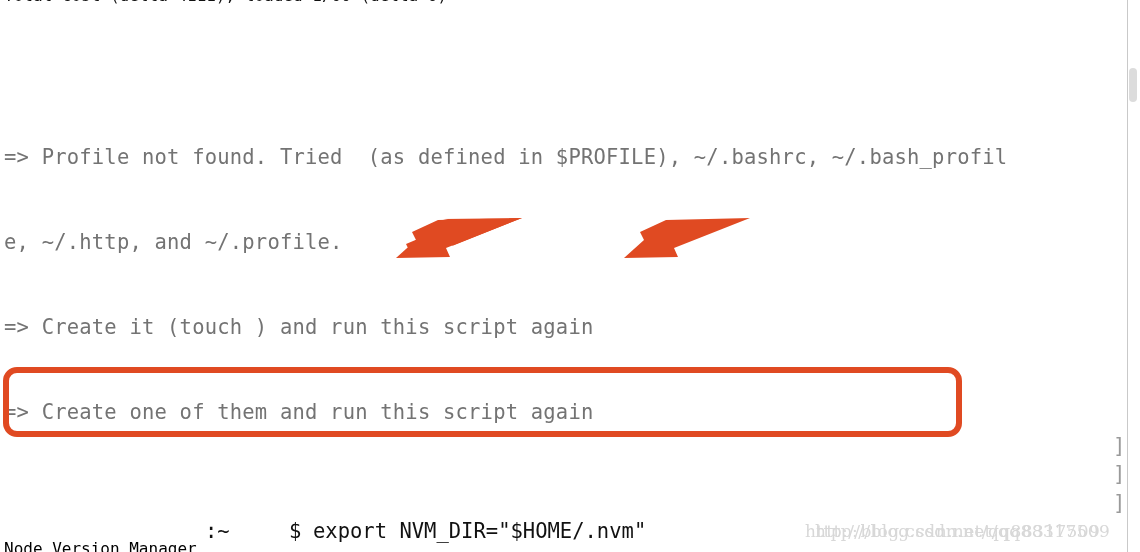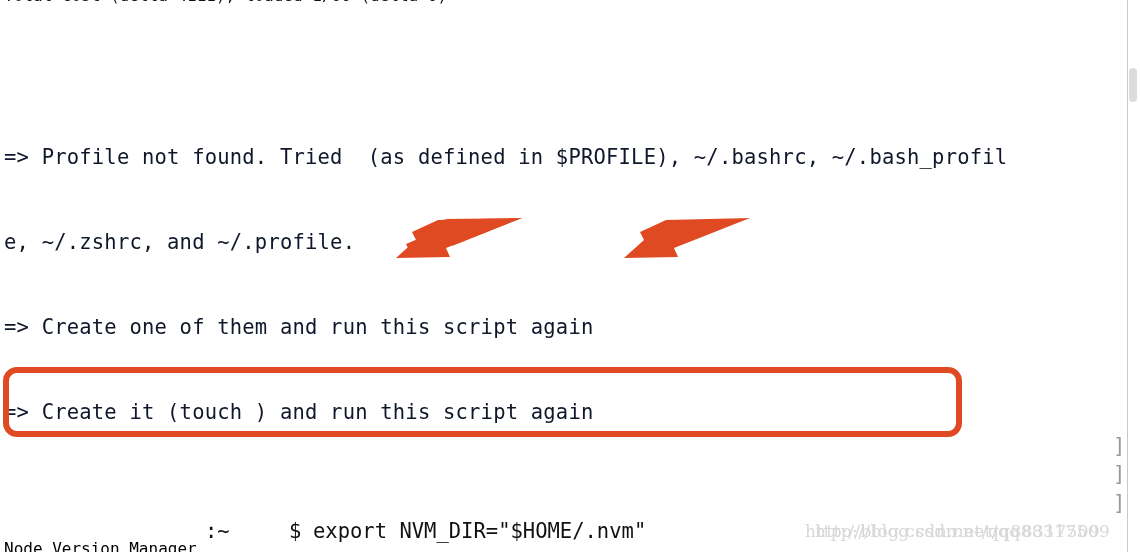--- a/index.html
+++ b/index.html
@@ -22,21 +22,21 @@
   .term {
     position: absolute;
     left: 0;
     top: 0;
     width: 1140px;
     height: 552px;
     font-family: "DejaVu Sans Mono", "Liberation Mono", monospace;
     font-size: 20.5px;
     line-height: 28.3px;
     letter-spacing: 0.2px;
-    color: #0f172a;
+    color: #737373;
     white-space: pre;
   }
   .line {
     height: 28.3px;
     padding-left: 4px;
     white-space: pre;
     font-weight: 500;
   }
 
   
@@ -133,23 +133,23 @@
 
 <div id="screen">
 
   <div class="clip-top">
     <div class="line">Total cost (delta 4111), loaded 1/00 (delta 0)</div>
   </div>
 
   <div class="term">
     <div style="height:30px"></div>
     <div class="line">=&gt; Profile not found. Tried  (as defined in $PROFILE), ~/.bashrc, ~/.bash_profil</div>
-    <div class="line">e, ~/.zshrc, and ~/.profile.</div>
+    <div class="line">e, ~/.http, and ~/.profile.</div>
+    <div class="line">=&gt; Create it (touch ) and run this script again</div>
     <div class="line">=&gt; Create one of them and run this script again</div>
-    <div class="line">=&gt; Create it (touch ) and run this script again</div>
     
     
     
     
     
     
     
     
     
   </div>

